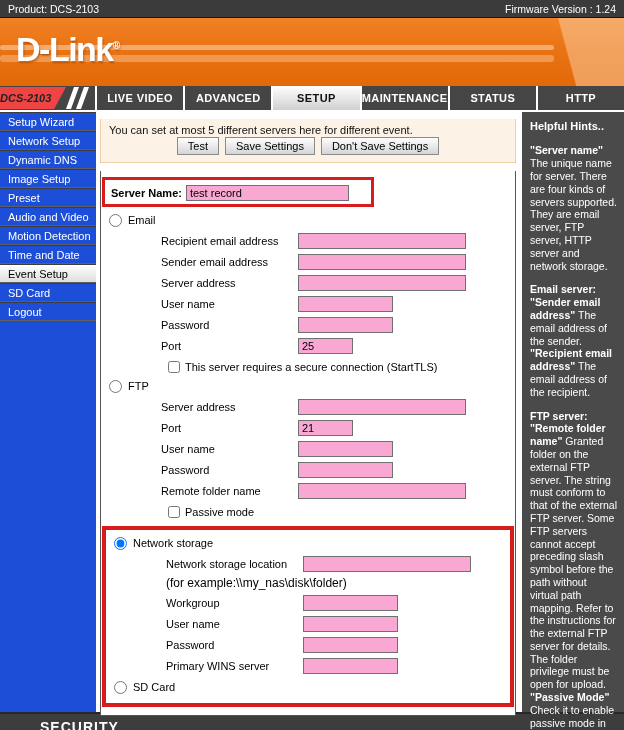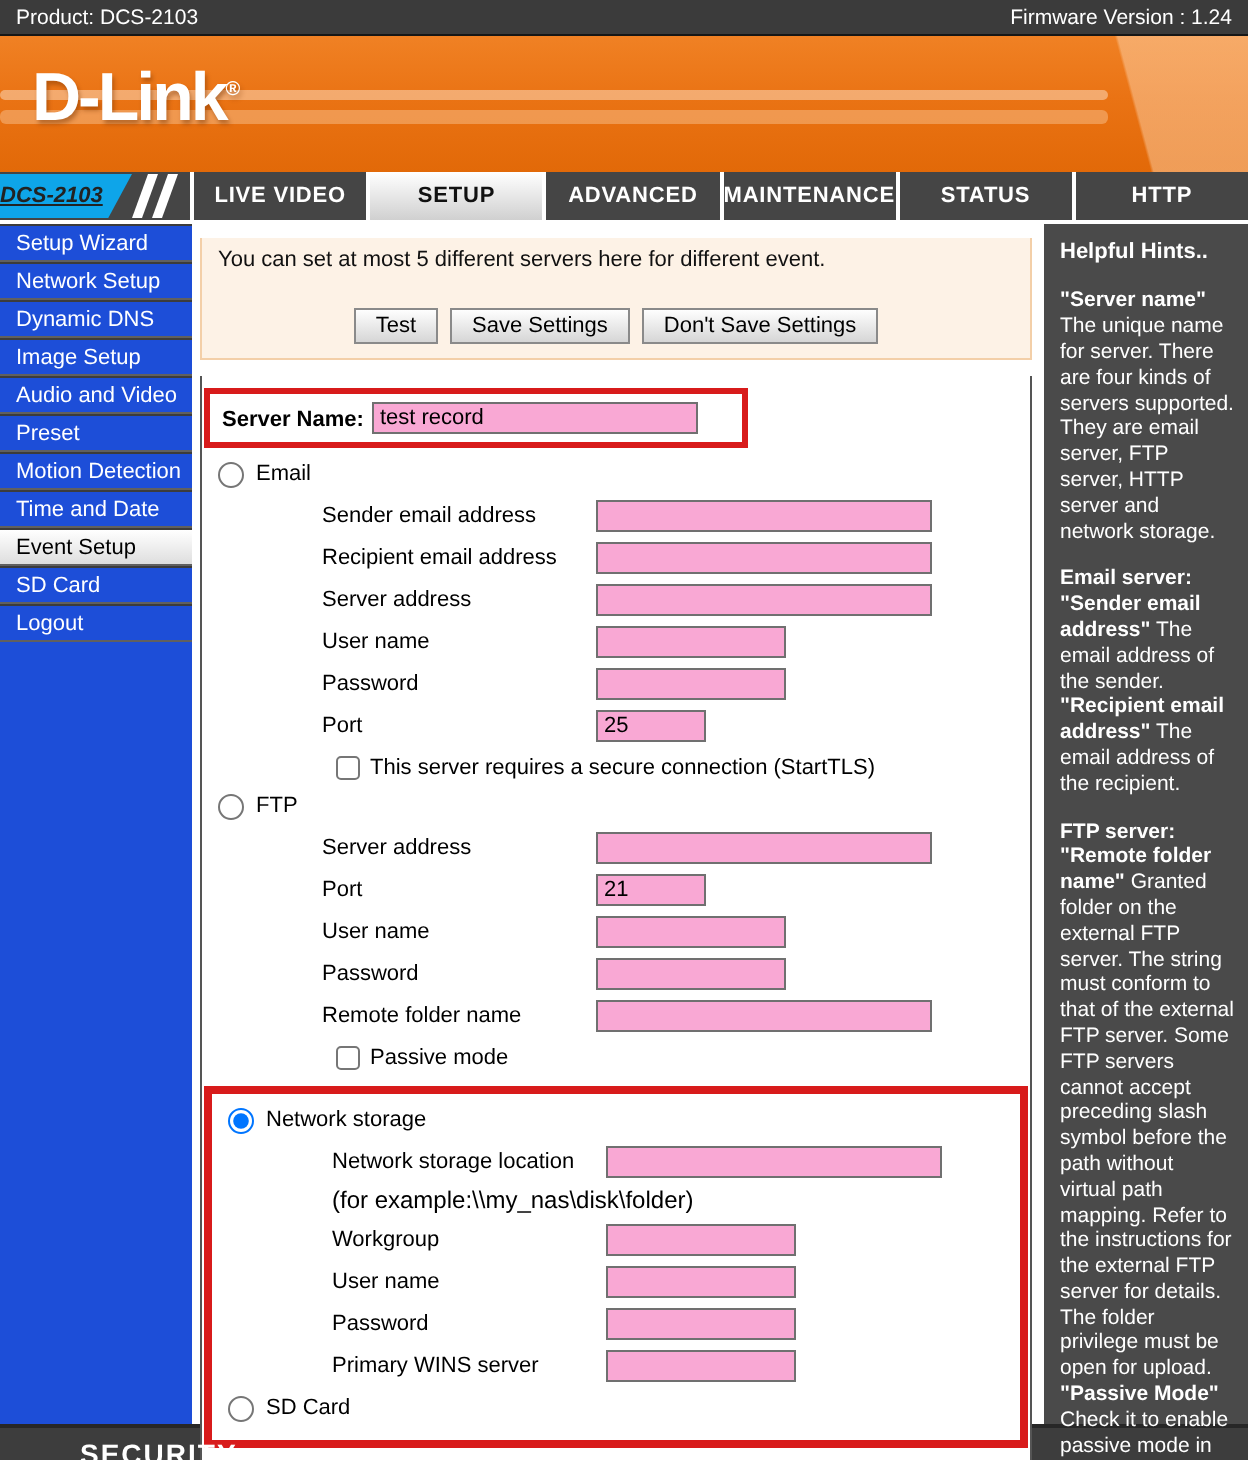--- a/index.html
+++ b/index.html
@@ -22,24 +22,24 @@
   .banner .swoosh { position:absolute; right:0; top:0; width:130px; height:100%;
                     background:linear-gradient(75deg, rgba(255,255,255,0) 55%, rgba(255,220,185,0.45) 56%); }
   .logo { position:absolute; left:16px; top:12px; color:#fff; font-size:34px;
           font-weight:bold; letter-spacing:-1.5px;
           text-shadow:1px 2px 2px rgba(120,50,0,0.45); }
   .logo sup { font-size:10px; letter-spacing:0; }
 
   
   .navbar { height:26px; background:#454545; display:flex; border-bottom:2px solid #fff; }
   .model-cell { width:95px; position:relative; }
-  .model-box { position:absolute; left:0; top:1px; height:22px; width:66px; background:#0ea5e9;
+  .model-box { position:absolute; left:0; top:1px; height:22px; width:66px; background:#ef4444;
                color:#222; font-weight:bold; font-style:italic; font-size:11px;
                line-height:22px; padding-left:0;
-               clip-path:polygon(0 0,100% 0,82% 100%,0 100%);text-decoration:underline; }
+               clip-path:polygon(0 0,100% 0,82% 100%,0 100%); }
   .slash { position:absolute; top:1px; height:22px; width:5px; background:#fff;
            transform:skewX(-20deg); }
   .slash.s1 { left:70px; } .slash.s2 { left:80px; }
   .nav-tab { flex:1; display:flex; align-items:center; justify-content:center;
              color:#fff; font-weight:bold; font-size:11px; letter-spacing:0.4px;
              border-left:2px solid #fff; background:#454545; cursor:pointer; }
   .nav-tab.active { background:linear-gradient(180deg,#ffffff 0%,#d0d0d0 100%); color:#111; }
 
   
   .body-row { display:flex; height:600px; }
@@ -48,21 +48,21 @@
                border-bottom:1px solid #606060; border-top:1px solid #3c3c3c; cursor:pointer;
                white-space:nowrap; }
   .side-item.active { background:linear-gradient(180deg,#ffffff,#dedede); color:#000; }
 
   .content { width:423px; flex:none; background:#fff; padding:7px 3px 0 4px; }
   .panel-orange { height:18px; background:#ee6b1e; color:#3f1d00; font-weight:bold;
                   font-size:11px; line-height:18px; padding-left:8px; letter-spacing:0.4px; }
   .desc-box { background:#fdf2e6; border:1px solid #f3cfa8; border-top:none;
               padding:5px 8px 7px; }
   .desc-text { font-size:11px; color:#111; }
-  .btn-row { text-align:center; margin-top:17px; }
+  .btn-row { text-align:center; margin-top:0; }
   button.std { font-family:inherit; font-size:11px; color:#000; padding:2px 10px;
                background:linear-gradient(180deg,#fefefe 0%,#d6d6d6 100%);
                border:1px solid #8a8a8a; margin:0 3px; cursor:pointer; }
   .spacer { height:8px; }
   .panel-dark { height:17px; background:#141414; color:#fff; font-weight:bold;
                 font-size:11px; line-height:17px; padding-left:8px; letter-spacing:0.4px; }
   .form-box { border:1px solid #555; border-top:none; padding:5px 0 8px; background:#fff; }
 
   .server-name-row { margin:1px 0 0 1px; }
   .red-outline { display:inline-block; border:3px solid #d81b1b; padding:3px 22px 3px 6px; }
@@ -111,35 +111,35 @@
   </div>
 
   <div class="navbar">
     <div class="model-cell">
       <div class="model-box">DCS-2103</div>
       <div class="slash s1"></div>
       <div class="slash s2"></div>
     </div>
 
   <div class="nav-tab">LIVE VIDEO</div>
+      <div class="nav-tab">ADVANCED</div>
       <div class="nav-tab active">SETUP</div>
-      <div class="nav-tab">ADVANCED</div>
       <div class="nav-tab">MAINTENANCE</div>
       <div class="nav-tab">STATUS</div>
       <div class="nav-tab">HTTP</div>
     </div>
 
   <div class="body-row">
     <div class="sidebar" id="sidebar">
         <div class="side-item">Setup Wizard</div>
         <div class="side-item">Network Setup</div>
         <div class="side-item">Dynamic DNS</div>
         <div class="side-item">Image Setup</div>
+        <div class="side-item">Preset</div>
         <div class="side-item">Audio and Video</div>
-        <div class="side-item">Preset</div>
         <div class="side-item">Motion Detection</div>
         <div class="side-item">Time and Date</div>
         <div class="side-item active">Event Setup</div>
         <div class="side-item">SD Card</div>
         <div class="side-item">Logout</div>
       </div>
 
     <div class="content">
       <div class="desc-box">
         <div class="desc-text">You can set at most 5 different servers here for different event.</div>
@@ -153,25 +153,25 @@
             <b>Server Name:</b><input class="text w-name" type="text" value="test record" style="">
           </span>
         </div>
         <div id="options-plain">
             <div class="option-block">
               <div class="option-head">
                 <input type="radio" name="server-type" style="">
                 <span>Email</span>
               </div>
               <div class="field-row">
+                <span class="field-label">Recipient email address</span>
+                <input class="text w-wide" type="text" style="">
+              </div>
+              <div class="field-row">
                 <span class="field-label">Sender email address</span>
-                <input class="text w-wide" type="text" style="">
-              </div>
-              <div class="field-row">
-                <span class="field-label">Recipient email address</span>
                 <input class="text w-wide" type="text" style="">
               </div>
               <div class="field-row">
                 <span class="field-label">Server address</span>
                 <input class="text w-wide" type="text" style="">
               </div>
               <div class="field-row">
                 <span class="field-label">User name</span>
                 <input class="text w-med" type="text" style="">
               </div>

